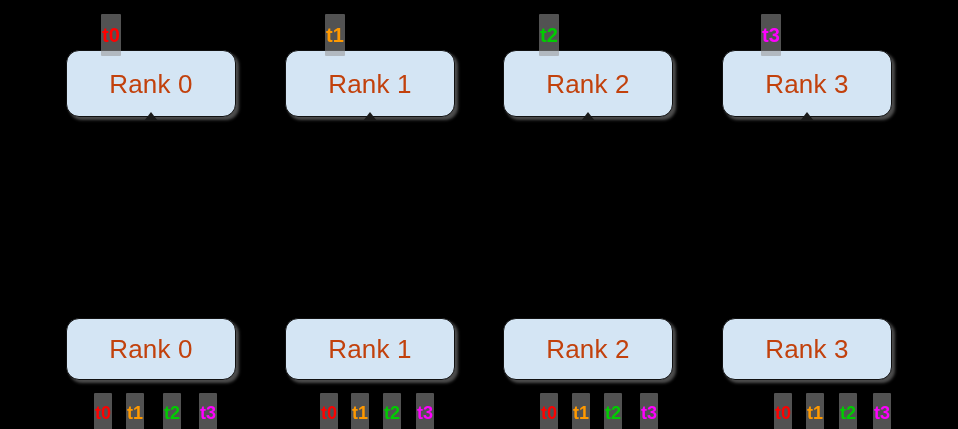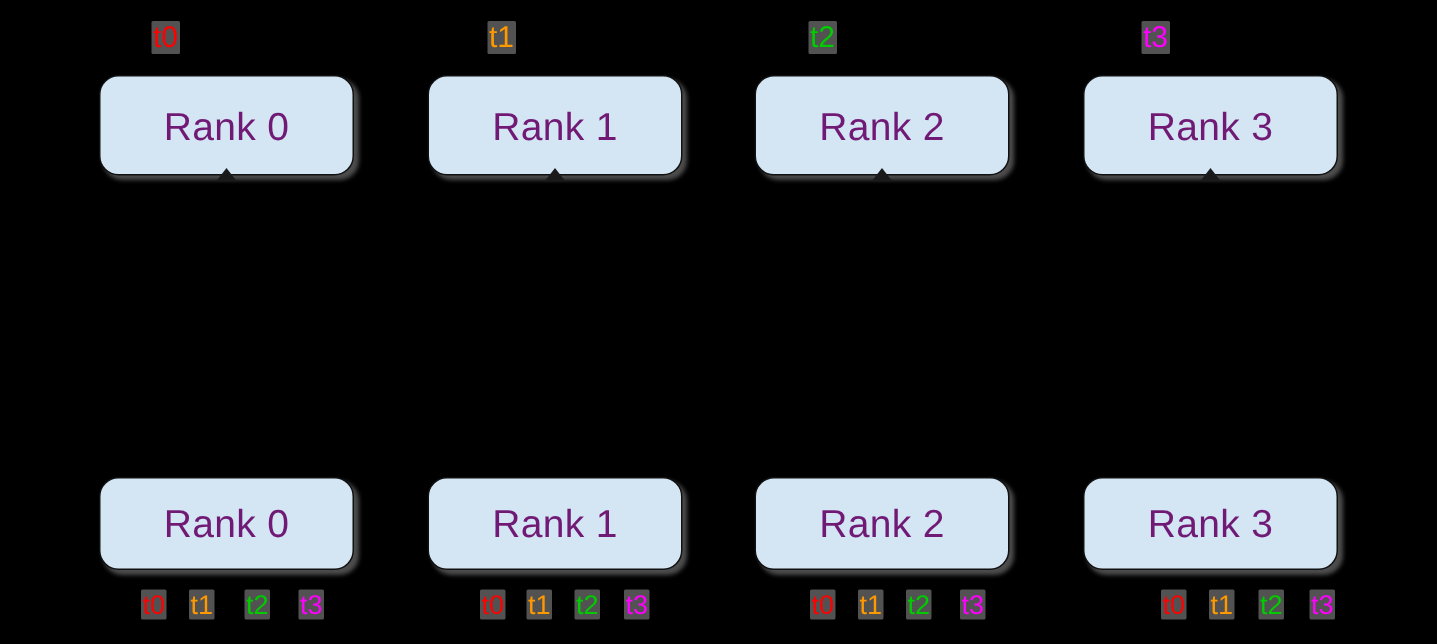--- a/index.html
+++ b/index.html
@@ -28,39 +28,39 @@
     border: 1.6px solid #111111;
     border-radius: 13px;
     box-shadow: 3px 3px 3px rgba(255,255,255,0.30);
     box-sizing: border-box;
     display: flex;
     align-items: center;
     justify-content: center;
   }
   .rank-box .rank-label {
     font-size: 26px;
-    color: #701a75;
+    color: #c2410c;
     letter-spacing: 0.2px;
     line-height: 1;
     white-space: nowrap;
     text-align: center;
   }
   .rank-box.bottom {
     height: 62px;
   }
 
   
   .tag {
     position: absolute;
     font-size: 19px;
-    font-weight: normal;
+    font-weight: bold;
     line-height: 1;
     white-space: nowrap;
     background: rgba(150,150,150,0.55);
-    padding: 1px 1px;
+    padding: 11px 1px;
     border-radius: 1px;
   }
   .tag.top-tag {
     font-size: 20px;
   }
   .tag.bottom-tag {
     font-size: 18px;
   }
 
   

